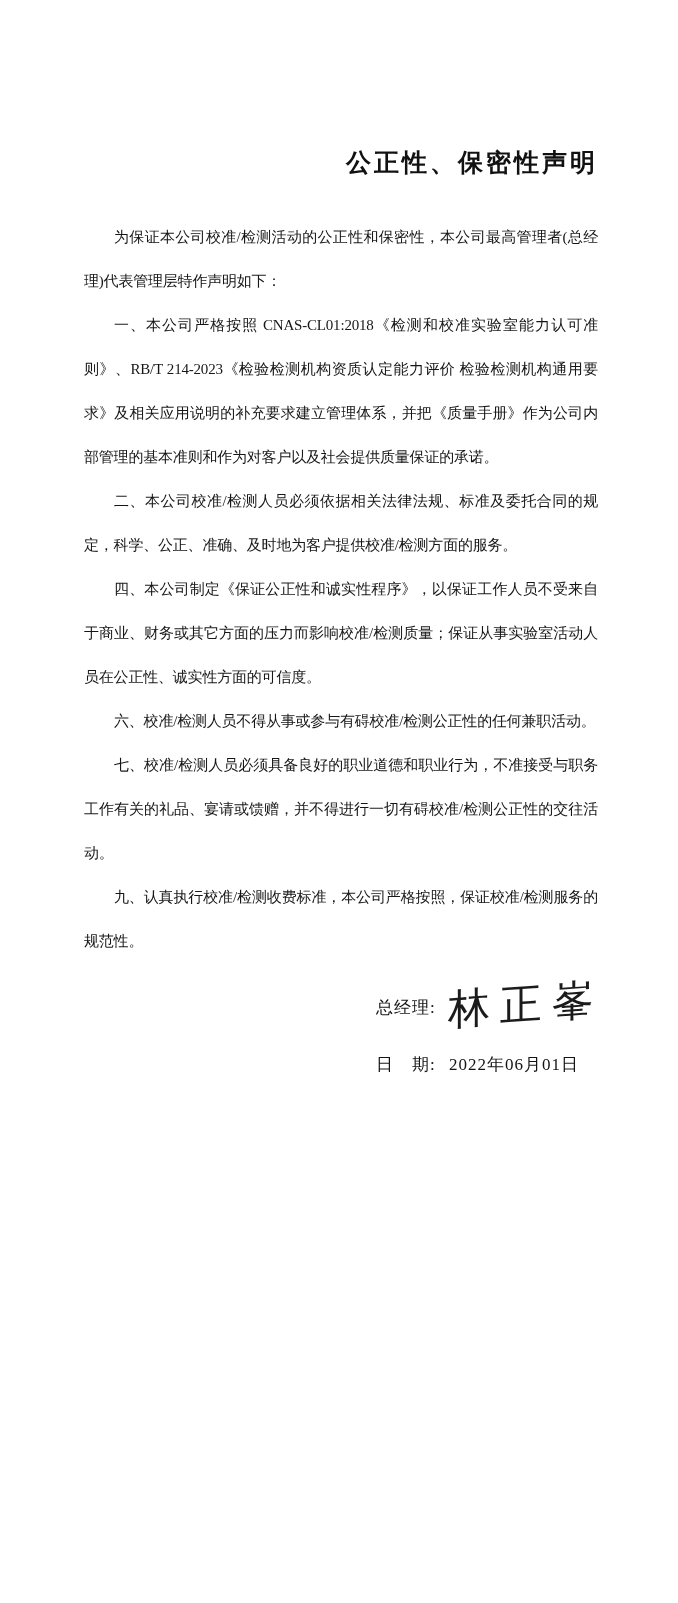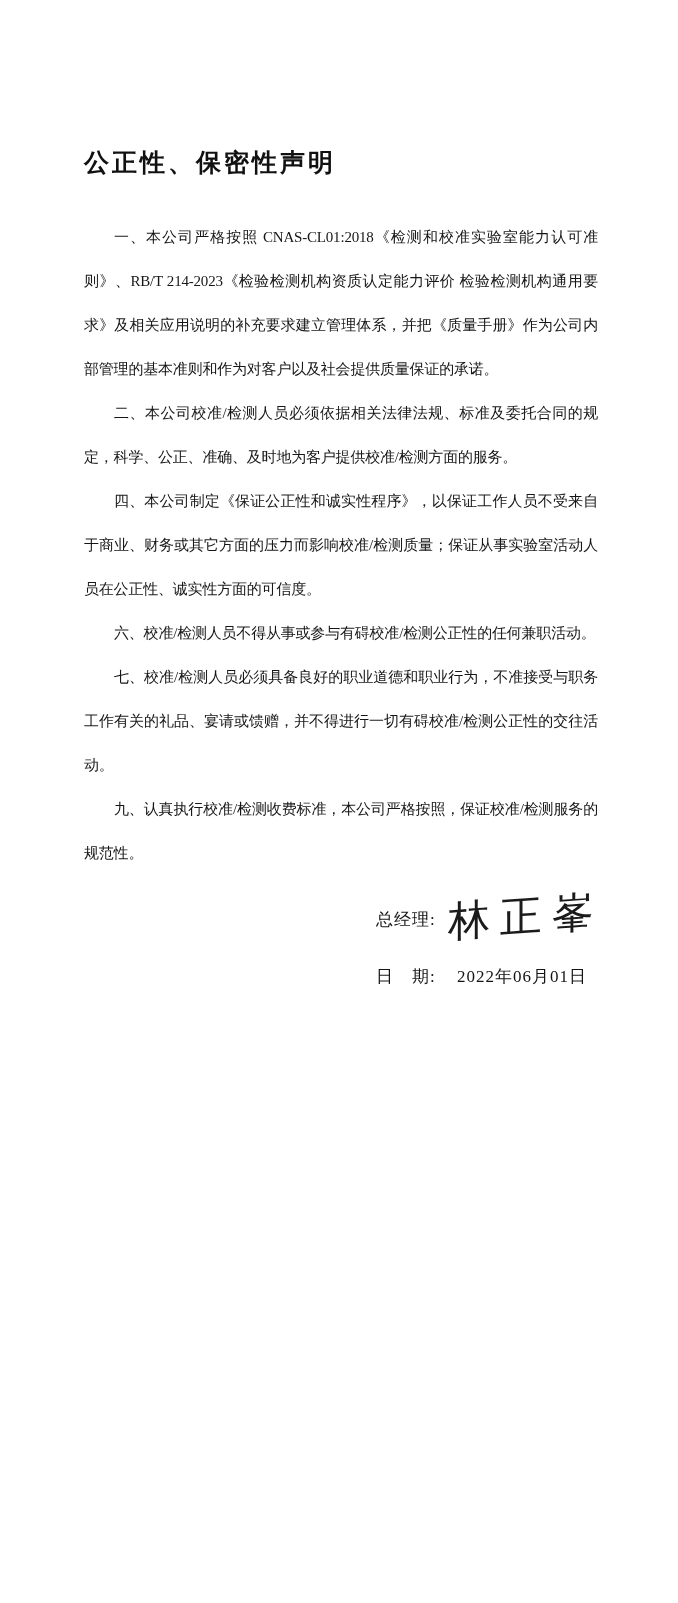--- a/index.html
+++ b/index.html
@@ -17,21 +17,21 @@
     font-family: "Liberation Serif", "DejaVu Serif", serif;
     overflow: hidden;
   }
   .content {
     padding: 146px 80px 0 84px; 
   }
   .doc-title {
     margin: 0 0 36px 0;
     font-size: 25px;
     font-weight: 600;
-    text-align: left;
+    text-align: right;
     letter-spacing: 3px;
     color: #111111;
   }
   .body-par {
     margin: 0;
     font-size: 15px;
     line-height: 44px;
     letter-spacing: -0.2px;
     text-align: justify;
     text-indent: 2em;
@@ -67,31 +67,32 @@
     font-weight: 400;
     color: #1b1b1b;
   }
   .date-line {
     margin-top: 14px;
     font-size: 17px;
     letter-spacing: 1px;
     white-space: nowrap;
   }
   .date-value {
-    margin-left: 16px;
+    margin-left: 8px;
   }
 </style>
 </head>
 <body>
 
 <div class="page">
   <div class="content">
 
     <h1 class="doc-title">公正性、保密性声明</h1>
 
+    <p class="body-par">为保证本公司校准/检测活动的公正性和保密性，本公司最高管理者(总经理)代表管理层特作声明如下：</p>
 
     <p class="body-par">一、本公司严格按照 CNAS-CL01:2018《检测和校准实验室能力认可准则》、RB/T 214-2023《检验检测机构资质认定能力评价 检验检测机构通用要求》及相关应用说明的补充要求建立管理体系，并把《质量手册》作为公司内部管理的基本准则和作为对客户以及社会提供质量保证的承诺。</p>
     <p class="body-par">二、本公司校准/检测人员必须依据相关法律法规、标准及委托合同的规定，科学、公正、准确、及时地为客户提供校准/检测方面的服务。</p>
     <p class="body-par">四、本公司制定《保证公正性和诚实性程序》，以保证工作人员不受来自于商业、财务或其它方面的压力而影响校准/检测质量；保证从事实验室活动人员在公正性、诚实性方面的可信度。</p>
     <p class="body-par">六、校准/检测人员不得从事或参与有碍校准/检测公正性的任何兼职活动。</p>
     <p class="body-par">七、校准/检测人员必须具备良好的职业道德和职业行为，不准接受与职务工作有关的礼品、宴请或馈赠，并不得进行一切有碍校准/检测公正性的交往活动。</p>
     <p class="body-par">九、认真执行校准/检测收费标准，本公司严格按照，保证校准/检测服务的规范性。</p>
 
 
     <div class="signature-block">

